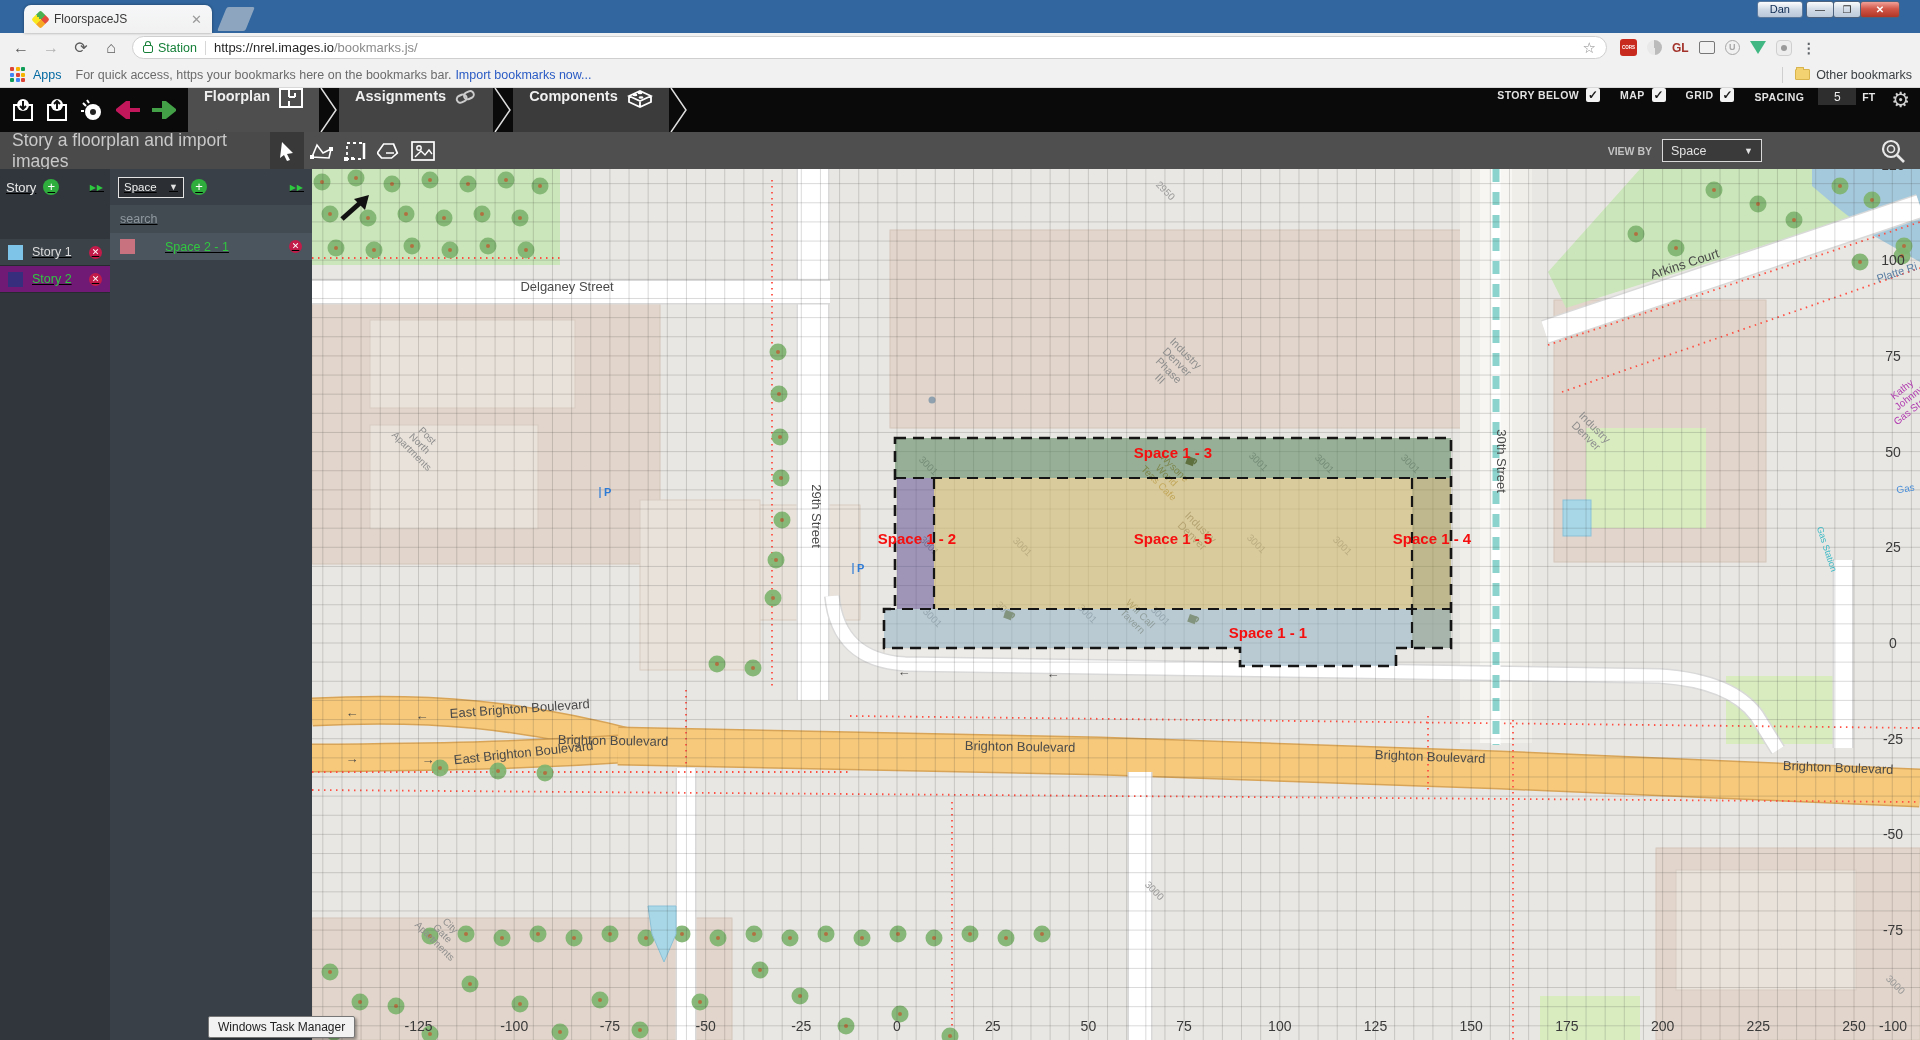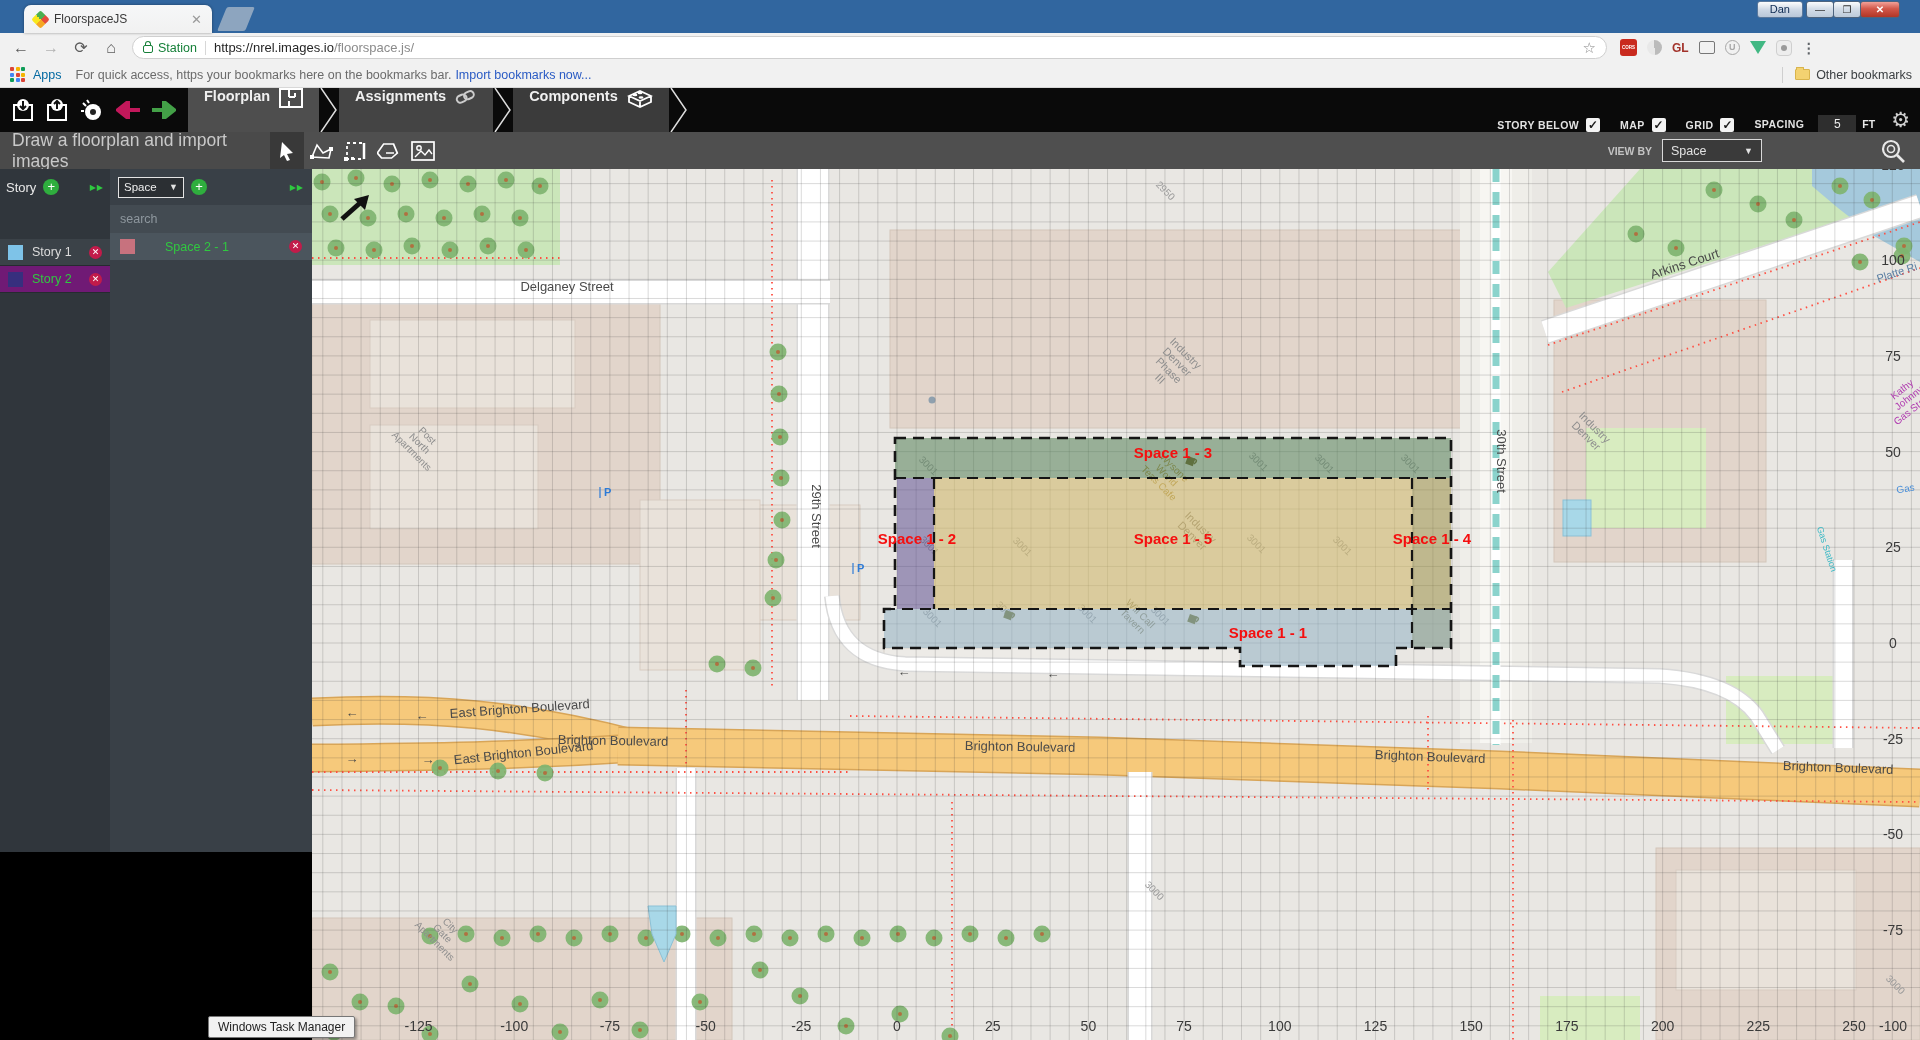--- a/index.html
+++ b/index.html
@@ -66,42 +66,42 @@
   .folder-ic:before { content:""; position:absolute; top:-3px; left:0; width:6px; height:2px; background:#f3d271; border:1px solid #d9b44c; border-bottom:none; border-radius:1px 1px 0 0; }
   .other-bm { color:#3c4043; }
 
   
   .appbar { height:44px; background:#0a0a0a; display:flex; align-items:stretch; color:#e8e8e8; }
   .app-icons { display:flex; align-items:center; padding:0 6px; }
   .app-ic { margin:0 6px; display:flex; align-items:center; }
   .nav-tab { display:flex; padding:0 16px; font-size:14.5px; font-weight:bold; color:#f0f0f0; }
   .nav-tab svg { margin-left:9px; }
   .chev { align-self:stretch; }
-  .appbar-right { margin-left:auto; display:flex; align-items:flex-end; padding-right:10px; }
+  .appbar-right { margin-left:auto; display:flex; align-items:flex-start; padding-right:10px; }
   .toggle { display:flex; align-items:center; margin-left:20px; }
   .toggle-label { font-size:10.5px; font-weight:bold; letter-spacing:.4px; color:#e3e3e3; margin-right:7px; }
   .checkbox { width:14px; height:14px; background:#f3f3f3; border-radius:2px; color:#1a1a1a; font-size:12px; line-height:14px; text-align:center; font-weight:bold; }
   .spacing-input { width:38px; height:17px; background:#2e2e2e; border:none; color:#eee; font-size:12px; text-align:center; margin:0 6px 0 7px; }
   .ft-label { font-size:10.5px; font-weight:bold; }
   .gear { color:#cfcfcf; font-size:21px; margin-left:16px; }
 
   
   .subbar { height:37px; background:#4f4f4f; display:flex; align-items:stretch; position:relative; }
   .subbar-title { width:270px; display:flex; align-items:center; padding-left:12px; font-size:17.5px; color:#c9c9c9; background:#4a4a4a; }
   .tools { display:flex; align-items:stretch; }
   .tool { width:34px; display:flex; align-items:center; justify-content:center; }
   .tool.active { background:#393939; }
   .subbar-right { margin-left:auto; display:flex; align-items:center; padding-right:14px; }
   .viewby-label { font-size:10.5px; font-weight:bold; color:#c4c4c4; margin-right:10px; }
   .viewby-select { width:100px; height:23px; background:#3a3a3a; border:1px solid #d9d9d9; color:#e2e2e2; font-size:12.5px;
     display:flex; align-items:center; padding:0 8px; justify-content:space-between; margin-right:118px; }
   .vb-caret { font-size:9px; color:#e2e2e2; }
 
   
-  .content { display:flex; height:683px; }
+  .content { display:flex; height:871px;text-decoration:underline; }
   .sidebar { width:312px; display:flex; background:#30363c; flex-shrink:0; }
   .story-col { width:110px; background:#30363c; position:relative; }
   .story-head { height:36px; display:flex; align-items:center; padding:0 6px; color:#e8e8e8; font-size:13px; }
   .plus-btn { width:16px; height:16px; border-radius:50%; background:#2fae3e; color:#fff; font-size:13px; line-height:15px; text-align:center; margin-left:7px; }
   .dbl-arrow { margin-left:auto; color:#2fc940; font-size:8px; letter-spacing:1px; }
   .srow { height:27px; display:flex; align-items:center; padding:0 8px; border-bottom:1px solid #262b30; font-size:12.5px; color:#dcdcdc; margin-top:0; }
   .srow .swatch { width:15px; height:15px; margin-right:9px; flex-shrink:0; }
   .srow .xbtn { margin-left:auto; width:13px; height:13px; border-radius:50%; background:#c21b4a; color:#fff; font-size:9px; line-height:13px; text-align:center; }
   .srow.sel { background:#701a75; color:#30c940; }
   .story-rows { margin-top:34px; }
@@ -147,21 +147,21 @@
   <div class="btoolbar">
     <div class="nav-ic">←</div>
     <div class="nav-ic dis">→</div>
     <div class="nav-ic">⟳</div>
     <div class="nav-ic">⌂</div>
     <div class="omnibox">
       <span class="lock"></span>
       <span class="secure">Station</span>
       <span class="odiv"></span>
       <span class="url-host">https://nrel.images.io</span>
-      <span class="url-path">/floorspace.js/</span>
+      <span class="url-path">/bookmarks.js/</span>
       <span class="obox-star">☆</span>
     </div>
     <div class="ext">
       <div class="ext-cors">CORS</div>
       <div class="ext-circle"></div>
       <div class="ext-gl">GL</div>
       <div class="ext-cast"></div>
       <div class="ext-u">U</div>
       <div class="ext-vue"></div>
       <div class="ext-sq"></div>
@@ -276,21 +276,21 @@
       <div class="toggle">
         <span class="toggle-label">SPACING</span>
         <input class="spacing-input" value="5" style="">
         <span class="ft-label">FT</span>
       </div>
       <span class="gear">⚙</span>
     </div>
   </div>
 
   <div class="subbar">
-    <div class="subbar-title">Draw a floorplan and import images</div>
+    <div class="subbar-title">Story a floorplan and import images</div>
     <div class="tools">
       <div class="tool active">
         <svg width="18" height="20" viewBox="0 0 18 20">
             <path d="M4 1 L15 12 L9 13 L12 19 L9 20 L6 14 L2 17 Z" fill="#fff"></path>
           </svg>
       </div>
       <div class="tool">
         <svg width="24" height="20" viewBox="0 0 24 20">
             <path d="M3 16 L8 4 L14 12 L22 8 L20 17 Z" fill="none" stroke="#fff" stroke-width="1.6"></path>
             <rect x="1" y="14" width="4" height="4" fill="#fff"></rect>

